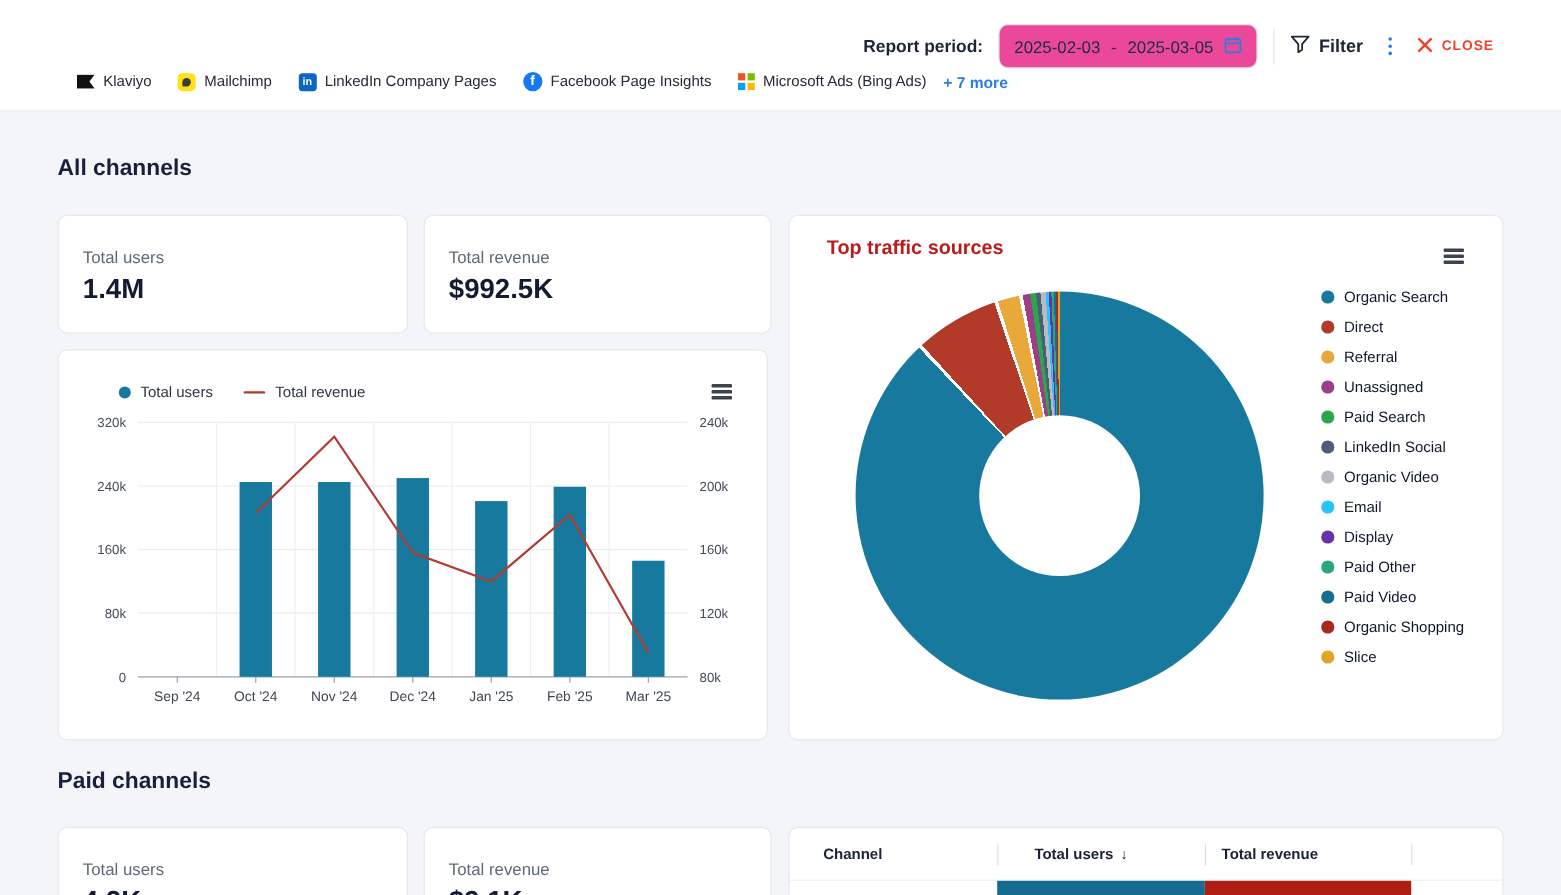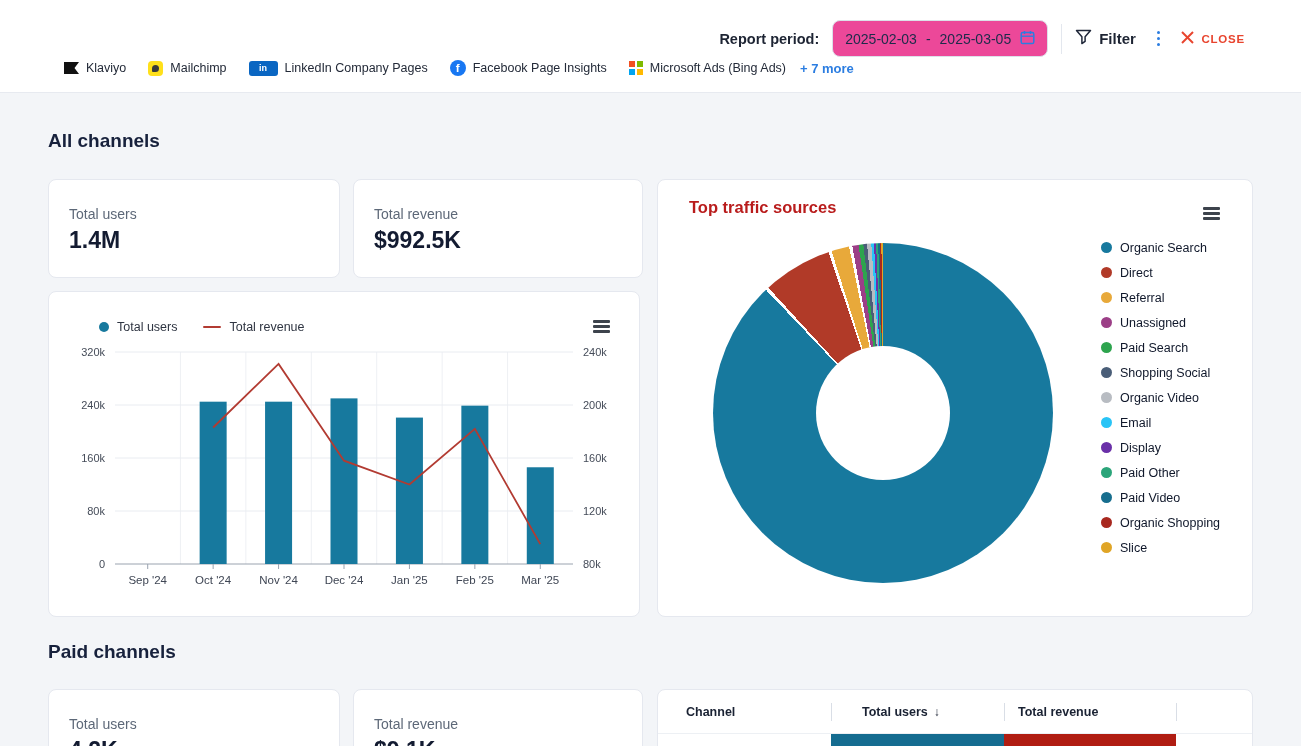--- a/index.html
+++ b/index.html
@@ -19,21 +19,21 @@
   .kebab { display:flex; flex-direction:column; gap:2.5px; padding:4px 8px; }
   .kebab i { width:3.5px; height:3.5px; border-radius:50%; background:#2b7de1; }
   .close-label { font-size:11.5px; font-weight:700; letter-spacing:0.8px; color:#e8442e; }
 
   .badges { position:absolute; left:48px; top:60px; display:flex; align-items:center; gap:14px;margin-left:16px; }
   .badge-list { display:flex; align-items:center; gap:22px; }
   .badge { display:flex; align-items:center; gap:7px; font-size:12.5px; font-weight:500; color:#232a38; }
   .klaviyo-icon { width:15px; height:12px; background:#111; clip-path:polygon(0 0,100% 0,70% 50%,100% 100%,0 100%); }
   .mailchimp-icon { width:15px; height:15px; background:#ffe01b; border-radius:4px; position:relative; }
   .mailchimp-icon i { position:absolute; left:4px; top:4px; width:7px; height:7px; background:#3a3a3a; border-radius:50% 50% 50% 15%; }
-  .linkedin-icon { width:29px; height:15px; background:#0a66c2; border-radius:3px; color:#fff; font-size:9px; font-weight:700; display:flex; align-items:center; justify-content:center; }
+  .linkedin-icon { width:15px; height:15px; background:#0a66c2; border-radius:3px; color:#fff; font-size:9px; font-weight:700; display:flex; align-items:center; justify-content:center; }
   .facebook-icon { width:16px; height:16px; background:#1877f2; border-radius:50%; color:#fff; font-size:11.5px; font-weight:700; display:flex; align-items:center; justify-content:center; }
   .microsoft-icon { width:14px; height:14px; display:grid; grid-template-columns:1fr 1fr; gap:1.5px; }
   .microsoft-icon i:nth-child(1){background:#f25022;} .microsoft-icon i:nth-child(2){background:#7fba00;}
   .microsoft-icon i:nth-child(3){background:#00a4ef;} .microsoft-icon i:nth-child(4){background:#ffb900;}
   .more-link { color:#2b7de1; font-size:13px; font-weight:600; text-decoration:none; }
 
   
   .section-heading { position:absolute; font-size:19px; font-weight:800; color:#17213c; }
   #all-channels-heading { left:48px; top:130px; }
   #paid-channels-heading { left:48px; top:641px; }
@@ -190,21 +190,21 @@
       <div class="dl-row">
         <span class="dl-dot" style="background: rgb(156, 63, 135);"></span>
         <span class="dl-label">Unassigned</span>
       </div>
       <div class="dl-row">
         <span class="dl-dot" style="background: rgb(45, 164, 78);"></span>
         <span class="dl-label">Paid Search</span>
       </div>
       <div class="dl-row">
         <span class="dl-dot" style="background: rgb(74, 94, 120);"></span>
-        <span class="dl-label">Shopping Social</span>
+        <span class="dl-label">LinkedIn Social</span>
       </div>
       <div class="dl-row">
         <span class="dl-dot" style="background: rgb(184, 188, 194);"></span>
         <span class="dl-label">Organic Video</span>
       </div>
       <div class="dl-row">
         <span class="dl-dot" style="background: rgb(41, 196, 246);"></span>
         <span class="dl-label">Email</span>
       </div>
       <div class="dl-row">

